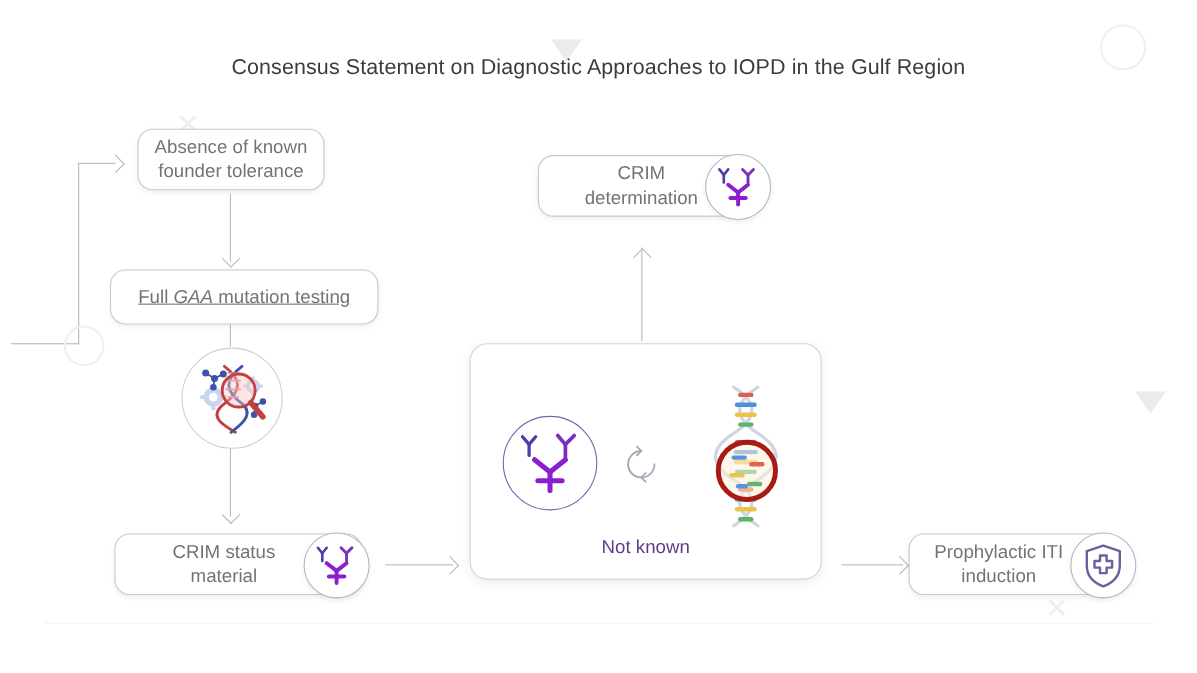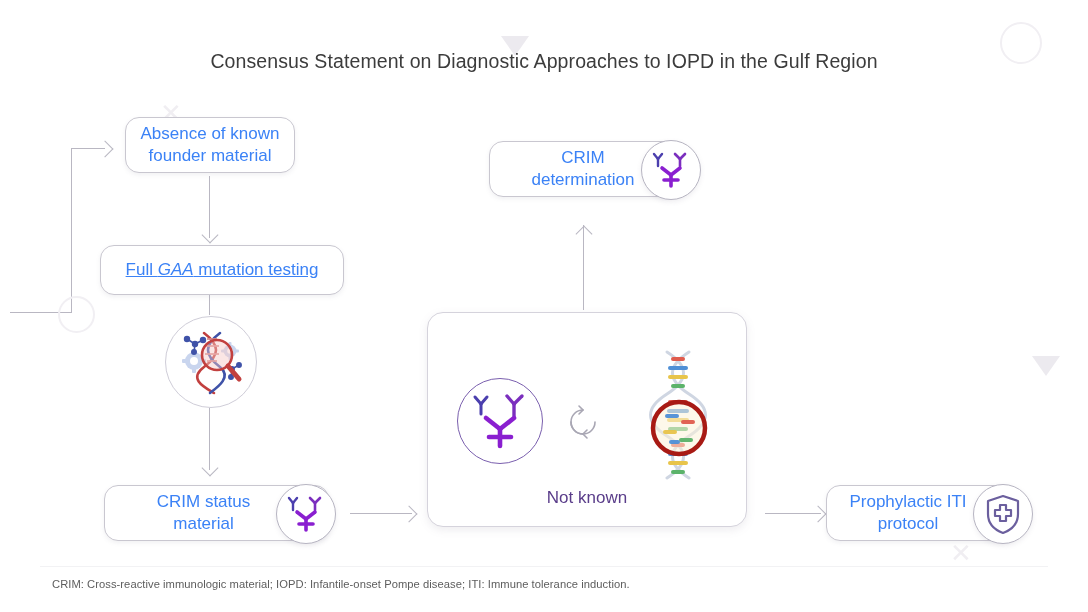--- a/index.html
+++ b/index.html
@@ -22,21 +22,21 @@
   .title{
     position:absolute;left:0;right:0;top:50px;text-align:center;
     font-size:19.5px;font-weight:normal;color:#3c3c3c;letter-spacing:.1px;
   }
 
   
   .box{
     position:absolute;box-sizing:border-box;
     background:#ffffff;border:1px solid #c9c7d0;border-radius:14px;
     display:flex;align-items:center;justify-content:center;text-align:center;
-    color:#3b82f6;font-size:17px;line-height:1.28;
+    color:#737373;font-size:17px;line-height:1.28;
     box-shadow:0 2px 4px rgba(120,115,140,.10);
     padding:6px 2px;
   }
   .box em{font-style:italic;}
 
   
   .line{position:absolute;background:#b9b7c2;}
   .vline{width:1.4px;}
   .hline{height:1.4px;}
   .arrow-head{position:absolute;width:11px;height:11px;border-right:1.4px solid #b9b7c2;border-bottom:1.4px solid #b9b7c2;}
@@ -93,21 +93,21 @@
 
   <div class="line hline" style="left:10px;top:312px;width:62px;"></div>
   <div class="line vline" style="left:71px;top:148px;height:165px;"></div>
   <div class="line hline" style="left:71px;top:148px;width:34px;"></div>
   <div class="arrow-head ah-right" style="left:99px;top:143px;"></div>
   <div class="wm wm-circle" style="left:58px;top:296px;width:33px;height:33px;"></div>
 
   <div class="box" style="left:125px;top:117px;width:170px;height:56px;">
     <div>
       <span>Absence of known</span><br>
-      <span>founder material</span>
+      <span>founder tolerance</span>
     </div>
   </div>
 
   <div class="line vline" style="left:209px;top:176px;height:62px;"></div>
   <div class="arrow-head ah-down" style="left:204px;top:229px;"></div>
 
   <div class="box" style="left:100px;top:245px;width:244px;height:50px;text-decoration:underline;">
     <div>
       <span>Full </span><em>GAA</em><span> mutation testing</span>
     </div>
@@ -309,26 +309,25 @@
       </g>
     </svg>
   </div>
 
   <div class="line hline" style="left:765px;top:513px;width:56px;"></div>
   <div class="arrow-head ah-right" style="left:812px;top:508px;"></div>
 
   <div class="box" style="left:826px;top:485px;width:190px;height:56px;">
     <div style="margin-right:26px;">
       <span>Prophylactic ITI</span><br>
-      <span>protocol</span>
+      <span>induction</span>
     </div>
   </div>
   <div class="bubble" style="left:973px;top:484px;width:58px;height:58px;">
     <svg width="40" height="42" viewBox="0 0 40 42">
       <path d="M20 3 L35 8 V21 C35 31 28 37 20 40 C12 37 5 31 5 21 V8 Z" fill="none" stroke="#6b5f9e" stroke-width="2.2" stroke-linejoin="round"></path>
       <path d="M17 12 h6 v5 h5 v6 h-5 v5 h-6 v-5 h-5 v-6 h5 z" fill="none" stroke="#6b5f9e" stroke-width="2.2" stroke-linejoin="round"></path>
     </svg>
   </div>
 
   <div class="fn-rule"></div>
-  <div class="footnote">CRIM: Cross-reactive immunologic material; IOPD: Infantile-onset Pompe disease; ITI: Immune tolerance induction.</div>
 
 </div>
 
 </body></html>

